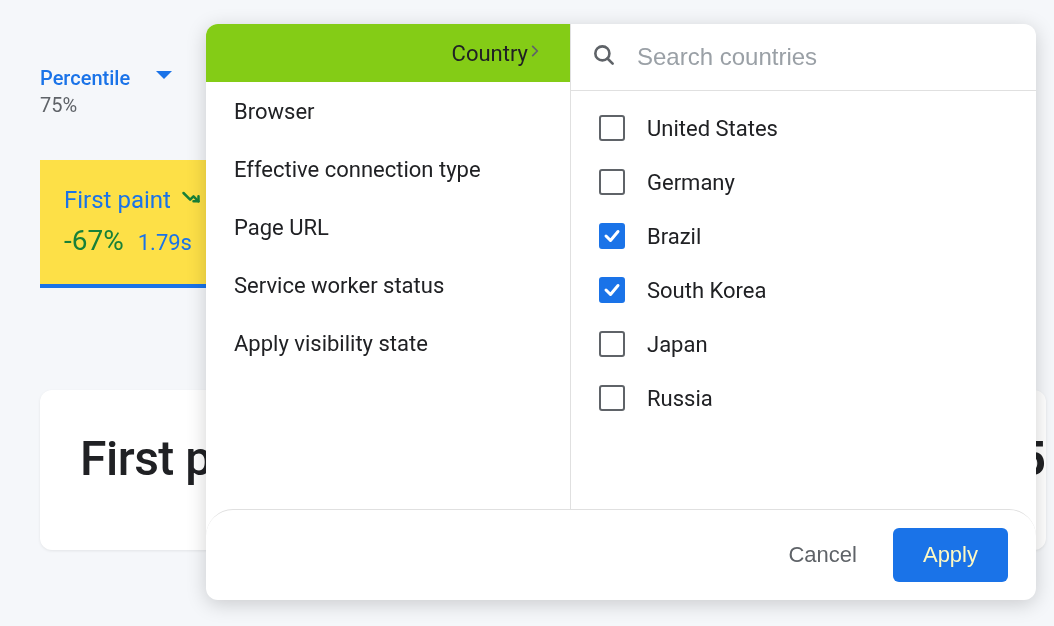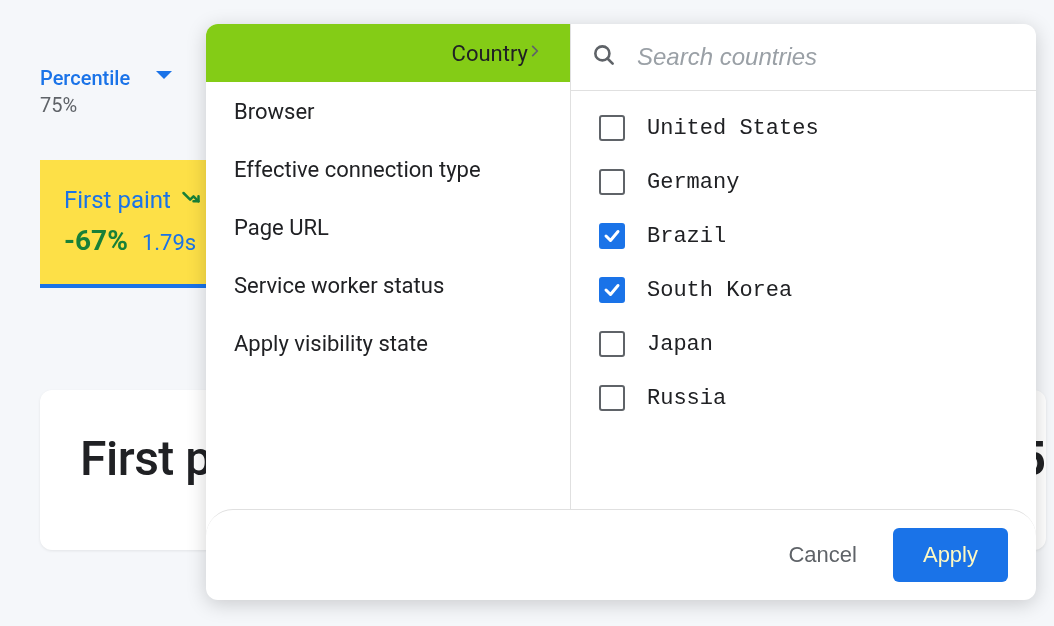--- a/index.html
+++ b/index.html
@@ -50,21 +50,21 @@
     .tile-title {
       color: #1a73e8;
       font-size: 24px;
       font-weight: 400;
     }
     .tile-icon { color: #188038; }
     .tile-metric-row { display: flex; align-items: baseline; gap: 14px; margin-top: 10px; }
     .tile-delta {
       color: #188038;
       font-size: 28px;
-      font-weight: 700;
+      font-weight: 400;
     }
     .tile-time {
       color: #1a73e8;
       font-size: 22px;
     }
     .card {
       position: absolute;
       top: 390px; left: 40px; right: 8px;
       height: 160px;
       background: #fff;
@@ -136,27 +136,25 @@
       padding: 18px 28px 18px 20px;
       border-bottom: 1px solid #e0e0e0;
     }
     .search-icon { color: #5f6368; }
     .search-input {
       border: none;
       outline: none;
       font-size: 24px;
       color: #000000;
       flex: 1;
-      font-style: italic;
     }
     .search-input::placeholder { color: #9aa0a6; }
     .country-list {
       flex: 1;
       padding: 10px 0;
-      font-family: Liberation Mono, monospace;
     }
     .country-item {
       display: flex;
       align-items: center;
       gap: 22px;
       padding: 14px 28px;
       cursor: pointer;
     }
     .cbox {
       width: 26px; height: 26px;

